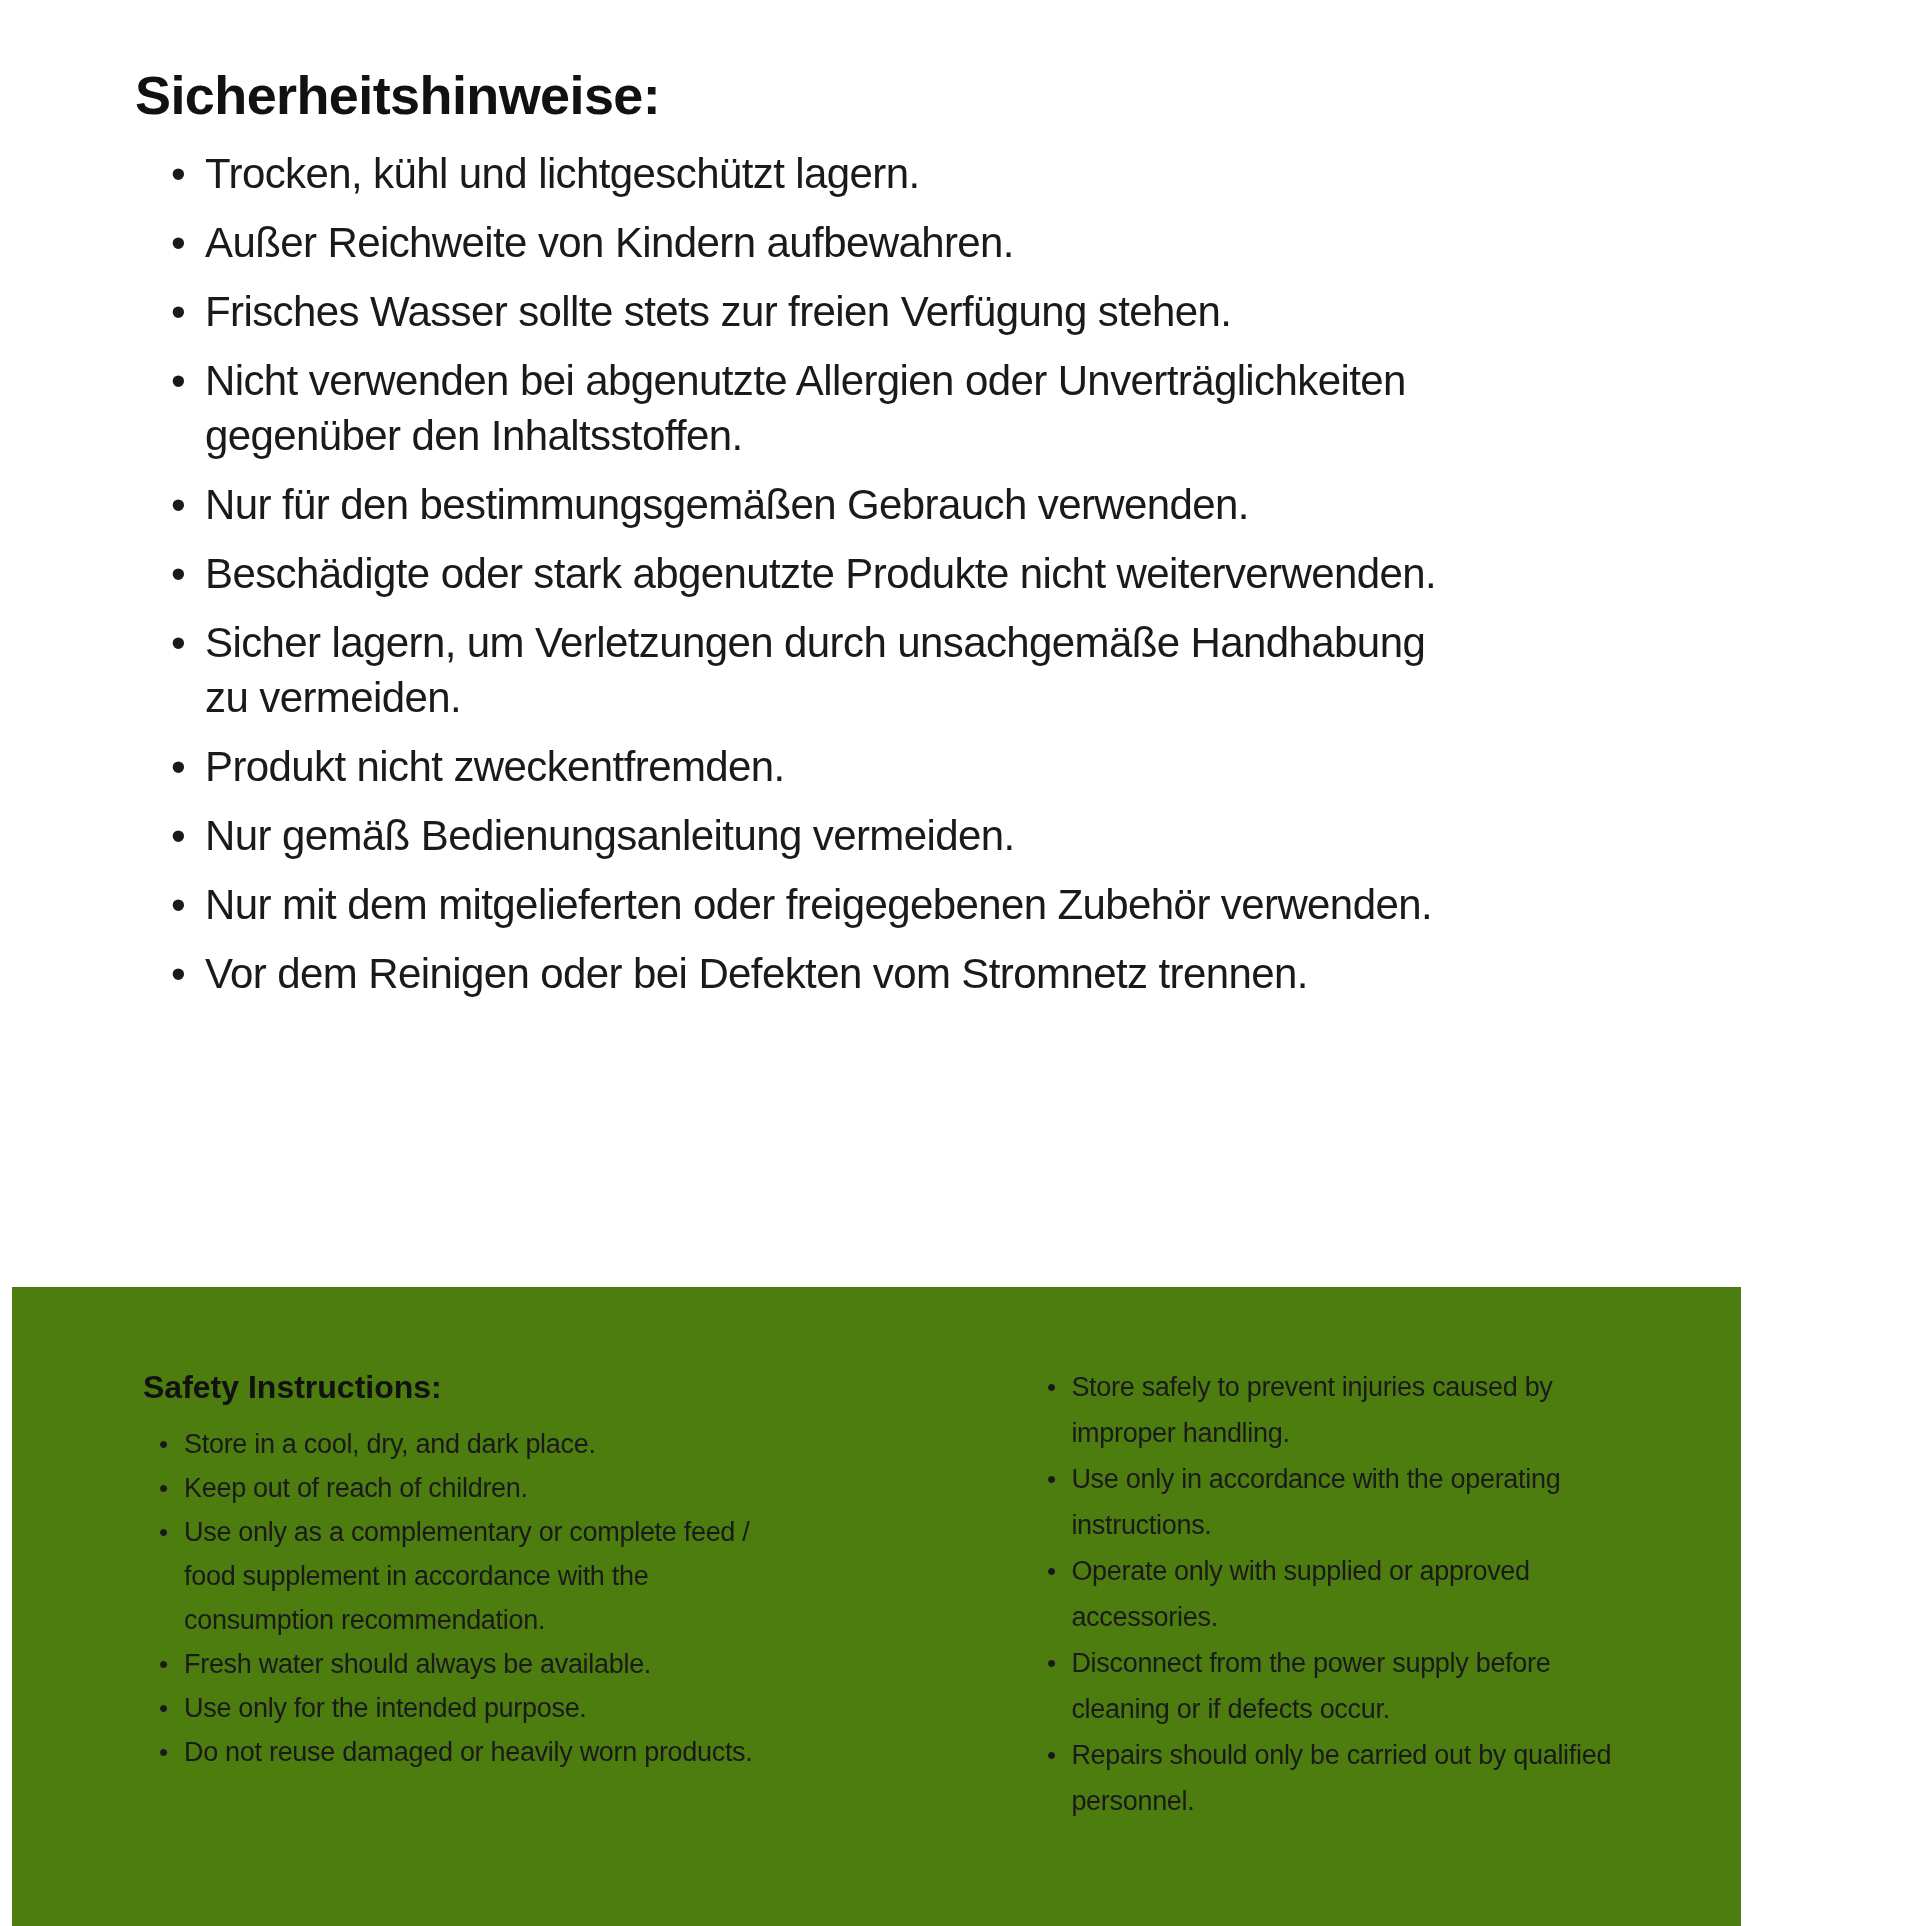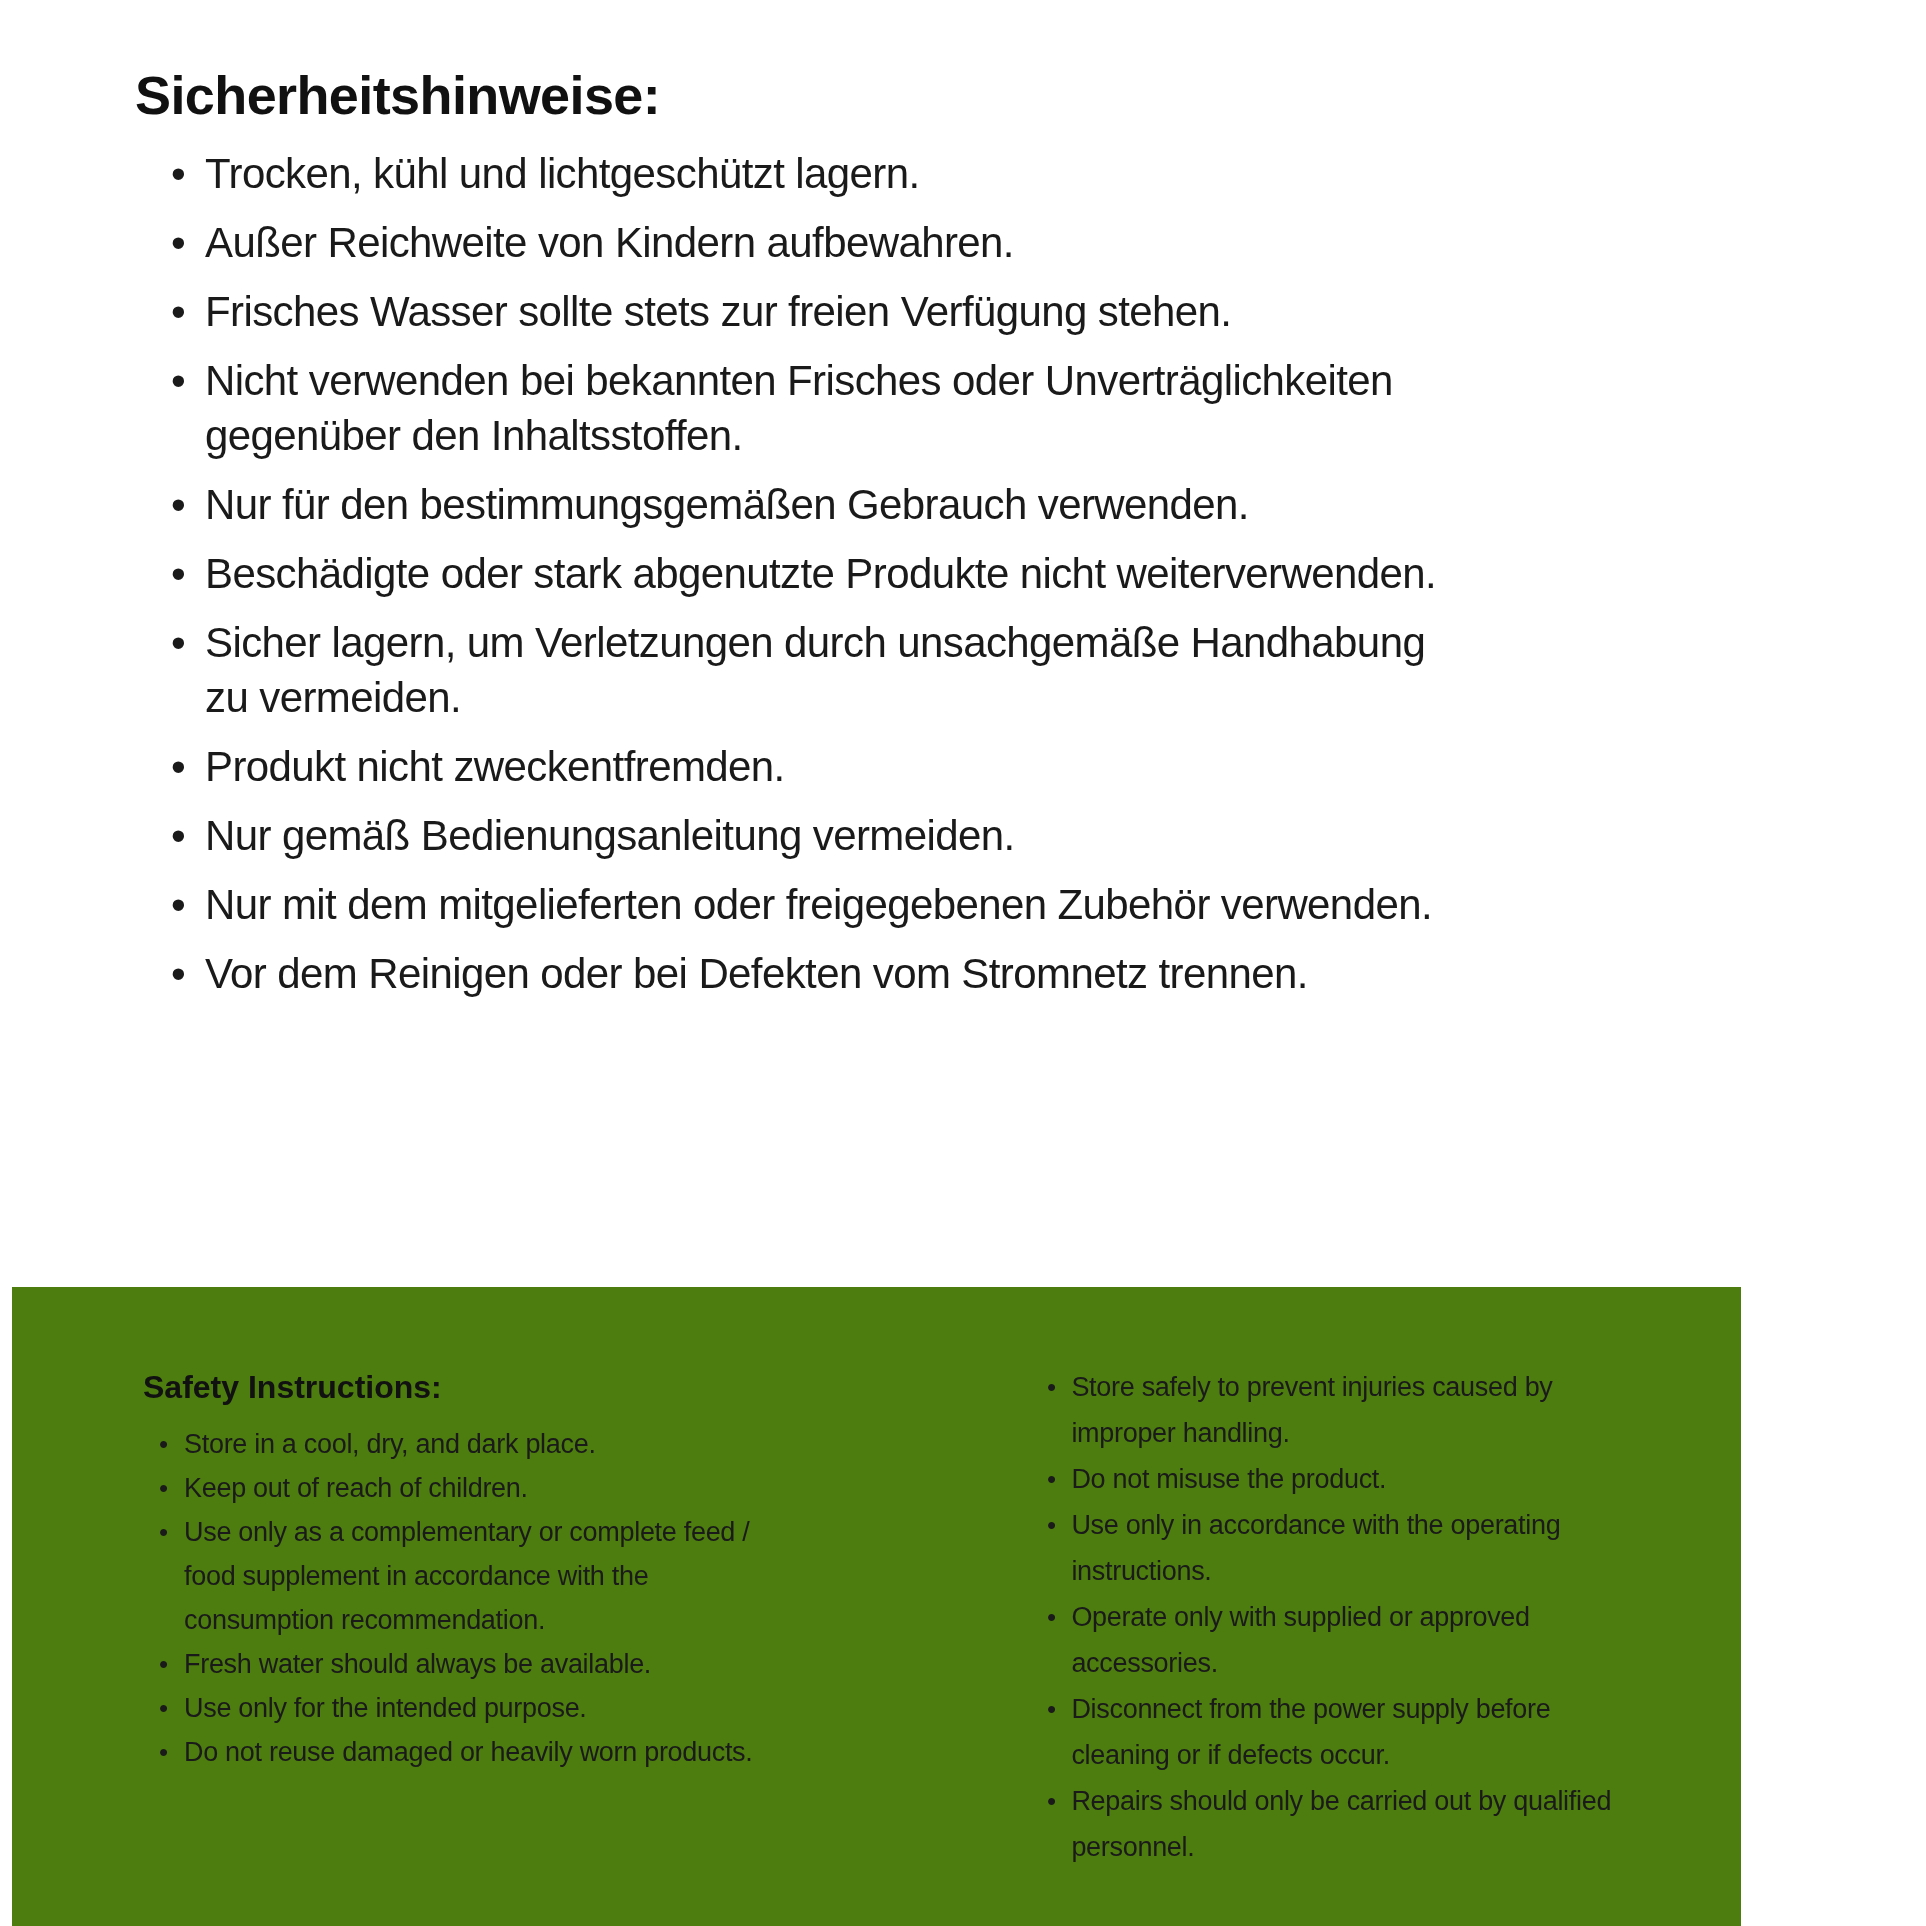--- a/index.html
+++ b/index.html
@@ -91,21 +91,21 @@
 
 <div class="canvas">
 
   <div class="de-section">
     <div class="de-title">Sicherheitshinweise:</div>
 
     <ul class="de-list">
       <li>Trocken, kühl und lichtgeschützt lagern.</li>
       <li>Außer Reichweite von Kindern aufbewahren.</li>
       <li>Frisches Wasser sollte stets zur freien Verfügung stehen.</li>
-      <li>Nicht verwenden bei bekannten Frisches oder Unverträglichkeiten
+      <li>Nicht verwenden bei abgenutzte Allergien oder Unverträglichkeiten
 gegenüber den Inhaltsstoffen.</li>
       <li>Nur für den bestimmungsgemäßen Gebrauch verwenden.</li>
       <li>Beschädigte oder stark abgenutzte Produkte nicht weiterverwenden.</li>
       <li>Sicher lagern, um Verletzungen durch unsachgemäße Handhabung
 zu vermeiden.</li>
       <li>Produkt nicht zweckentfremden.</li>
       <li>Nur gemäß Bedienungsanleitung vermeiden.</li>
       <li>Nur mit dem mitgelieferten oder freigegebenen Zubehör verwenden.</li>
       <li>Vor dem Reinigen oder bei Defekten vom Stromnetz trennen.</li>
     </ul>
@@ -121,21 +121,20 @@
 food supplement in accordance with the
 consumption recommendation.</li>
       <li>Fresh water should always be available.</li>
       <li>Use only for the intended purpose.</li>
       <li>Do not reuse damaged or heavily worn products.</li>
     </ul>
 
     <ul class="en-list en-right">
       <li>Store safely to prevent injuries caused by
 improper handling.</li>
-      <li>Do not misuse the product.</li>
       <li>Use only in accordance with the operating
 instructions.</li>
       <li>Operate only with supplied or approved
 accessories.</li>
       <li>Disconnect from the power supply before
 cleaning or if defects occur.</li>
       <li>Repairs should only be carried out by qualified
 personnel.</li>
     </ul>
   </div>

